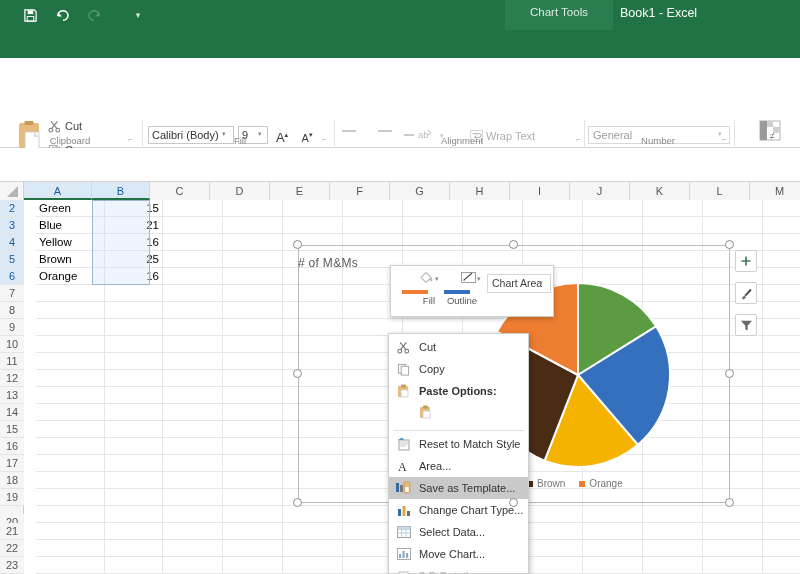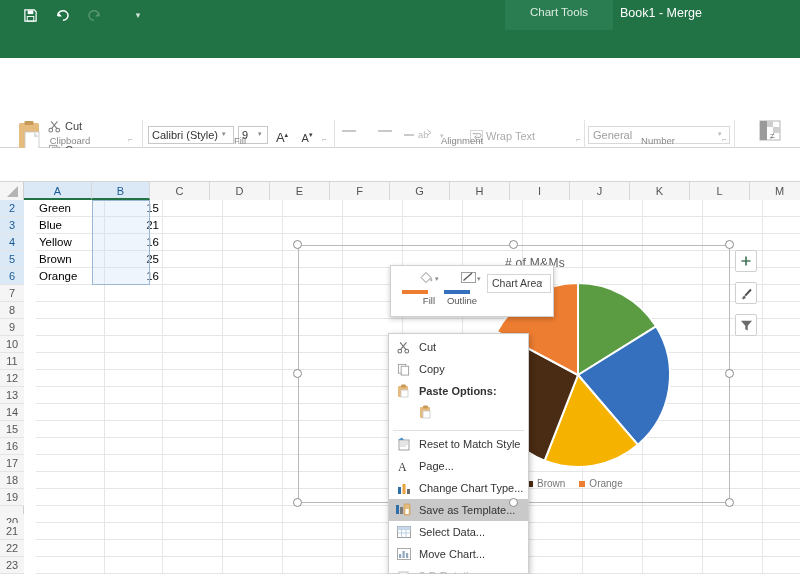--- a/index.html
+++ b/index.html
@@ -239,21 +239,21 @@
   
   #chart-frame {
     position:absolute; left:298px; top:245px; width:432px; height:258px;
     border:1px solid #b9b9b9; background:rgba(255,255,255,0.0);
   }
   .handle {
     position:absolute; width:9px; height:9px; border-radius:50%;
     background:#ffffff; border:1px solid #8a8a8a;
   }
   #chart-title {
-    position:absolute; left:298px; top:256px; width:474px; text-align:center;
+    position:absolute; left:298px; top:256px; width:474px; text-align:left;
     font-size:12px; color:#5a5a5a; letter-spacing:0.3px;
   }
   #pie-holder { position:absolute; left:298px; top:275px; width:432px; height:195px; }
   #legend {
     position:absolute; left:298px; top:478px; width:432px; height:16px;
     text-align:center; font-size:10px; color:#777777;
   }
   .lg-item { display:inline-block; margin:0 7px; white-space:nowrap; }
   .lg-sw { display:inline-block; width:6px; height:6px; margin-right:4px;
            vertical-align:0px; }
@@ -330,21 +330,21 @@
   </div>
   <div class="qat" id="qat-redo">
     <svg width="17" height="15" viewBox="0 0 18 16">
         <path d="M14 8.5 A5.5 5 0 1 0 8.5 13" fill="none" stroke="#55956f" stroke-width="1.6"></path>
         <path d="M14 4.2 L14 9 L9.6 9 z" fill="#55956f"></path>
       </svg>
   </div>
   <div class="qat" id="qat-more">▾</div>
   <div id="chart-tools-tab"></div>
   <div id="chart-tools-label">Chart Tools</div>
-  <div id="workbook-title">Book1  -  Merge</div>
+  <div id="workbook-title">Book1  -  Excel</div>
 </div>
 
 <div id="tabbar">
   <div class="tab" id="tab-file">File</div>
   <div class="tab active" id="tab-home">Home</div>
   <div class="tab" id="tab-insert">Insert</div>
   <div class="tab" id="tab-draw">Draw</div>
   <div class="tab" id="tab-page">Page Layout</div>
   <div class="tab" id="tab-formulas">Formulas</div>
   <div class="tab" id="tab-data">Data</div>
@@ -397,21 +397,21 @@
       <svg width="14" height="13" viewBox="0 0 14 14">
           <path d="M2 11 L6 7 L8.5 9.5 L4.5 13 z" fill="#e8b84b"></path>
           <path d="M6.5 6.5 L11.5 1.5 L13 3 L8 8 z" fill="#8ab35e"></path>
         </svg>
     </span><span>Format Painter</span>
   </div>
   <div class="grp-label" style="left:10px; width:120px;">Clipboard</div>
   <div class="grp-dialog" style="left:128px;">⌐</div>
   <div class="grp-sep" style="left:142px;"></div>
 
-  <div id="font-name-box">Calibri (Style)</div>
+  <div id="font-name-box">Calibri (Body)</div>
   <div id="font-name-caret">▾</div>
   <div id="font-size-box">9</div>
   <div id="font-size-caret">▾</div>
   <div class="fnt-btn" id="grow-font">
     <span style="font-size:13px;">A</span><span style="font-size:7px;vertical-align:5px;">▴</span>
   </div>
   <div class="fnt-btn" id="shrink-font">
     <span style="font-size:11px;">A</span><span style="font-size:7px;vertical-align:5px;">▾</span>
   </div>
   <div class="fnt-btn" id="btn-bold">B</div>
@@ -708,36 +708,36 @@
         <svg width="14" height="14" viewBox="0 0 14 14">
           <rect x="2" y="3" width="10" height="10" fill="#fff" stroke="#9f9f9f" stroke-width="1"></rect>
           <path d="M3 5h8M3 7h8M3 9h6" stroke="#c4c4c4" stroke-width="0.9"></path>
           <path d="M1 3 L5 0.5 L7 3z" fill="#4a90c4"></path>
         </svg>
       </span><span>Reset to Match Style</span></div>
     <div class="ctx-item"><span class="ctx-ico">
         <svg width="13" height="13" viewBox="0 0 13 13">
           <text x="1" y="11" font-size="12" font-family="Liberation Serif" fill="#3a3a3a">A</text>
         </svg>
-      </span><span>Page...</span></div>
-    <div class="ctx-item"><span class="ctx-ico">
-        <svg width="14" height="13" viewBox="0 0 14 13">
-          <rect x="1" y="5" width="3" height="7" fill="#2e6fa8"></rect>
-          <rect x="5.5" y="2" width="3" height="10" fill="#e8a33d"></rect>
-          <rect x="10" y="7" width="3" height="5" fill="#6b6b6b"></rect>
-        </svg>
-      </span><span>Change Chart Type...</span></div>
+      </span><span>Area...</span></div>
     <div class="ctx-item hl"><span class="ctx-ico">
         <svg width="15" height="14" viewBox="0 0 15 14">
           <rect x="0" y="2" width="3" height="9" fill="#2e6fa8"></rect>
           <rect x="4" y="4" width="3" height="7" fill="#7a7a7a"></rect>
           <rect x="8" y="1" width="6" height="11" rx="1" fill="#e6bb7e" stroke="#c79a57" stroke-width="0.7"></rect>
           <rect x="9.5" y="6" width="3.2" height="5" fill="#fff"></rect>
         </svg>
       </span><span>Save as Template...</span></div>
+    <div class="ctx-item"><span class="ctx-ico">
+        <svg width="14" height="13" viewBox="0 0 14 13">
+          <rect x="1" y="5" width="3" height="7" fill="#2e6fa8"></rect>
+          <rect x="5.5" y="2" width="3" height="10" fill="#e8a33d"></rect>
+          <rect x="10" y="7" width="3" height="5" fill="#6b6b6b"></rect>
+        </svg>
+      </span><span>Change Chart Type...</span></div>
     <div class="ctx-item"><span class="ctx-ico">
         <svg width="14" height="13" viewBox="0 0 14 13">
           <rect x="0.5" y="0.5" width="13" height="11" fill="#fff" stroke="#9f9f9f" stroke-width="1"></rect>
           <path d="M0.5 3.5h13M4.5 0.5v11M9 0.5v11M0.5 7h13" stroke="#b9cfe2" stroke-width="1"></path>
           <rect x="0.5" y="0.5" width="13" height="3" fill="#c7d9ea"></rect>
         </svg>
       </span><span>Select Data...</span></div>
     <div class="ctx-item"><span class="ctx-ico">
         <svg width="14" height="13" viewBox="0 0 14 13">
           <rect x="0.5" y="0.5" width="13" height="11" fill="#fff" stroke="#a8a8a8" stroke-width="1"></rect>

